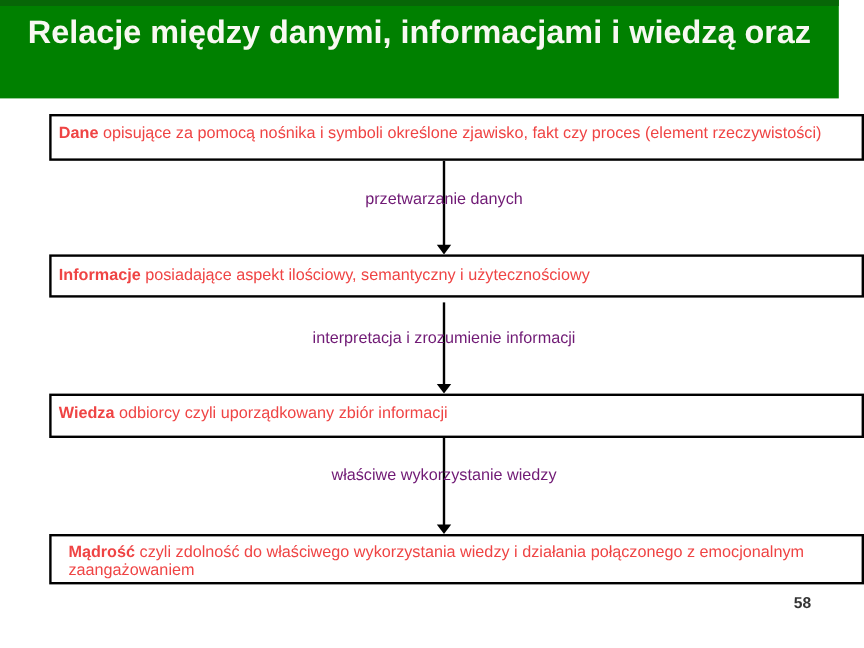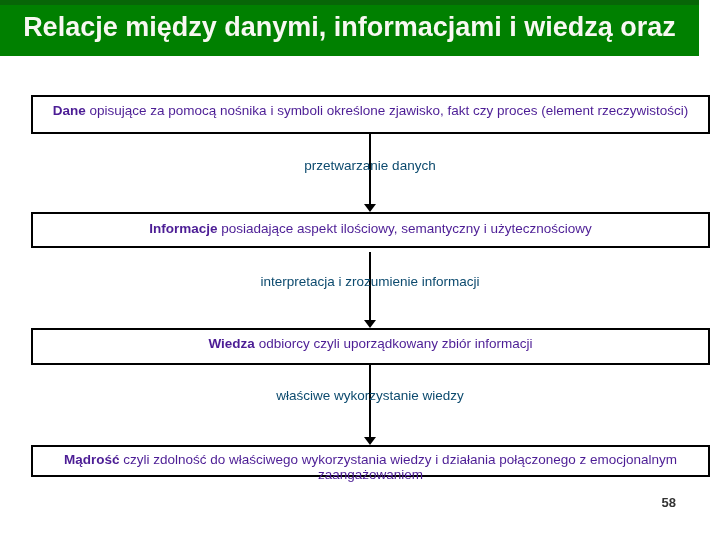--- a/index.html
+++ b/index.html
@@ -9,57 +9,56 @@
     height: 540px;
     background: #ffffff;
     font-family: "Liberation Sans", "DejaVu Sans", sans-serif;
     overflow: hidden;
   }
 
   
   .title-bar {
     position: absolute;
     left: 0; top: 0;
-    width: 699px; height: 56px;
+    width: 699px; height: 82px;
     background: #008000;
     border-top: 5px solid #076607;
     box-sizing: border-box;
     text-align: center;
   }
   .title-bar h1 {
     margin: 0;
     padding-top: 7px;
     font-size: 27px;
     font-weight: bold;
     color: #f8f8f2;
     line-height: 31px;
     letter-spacing: 0px;
   }
   .title-line { display: block; white-space: nowrap; }
 
   
   .flow-box {
     position: absolute;
-    left: 31px;
+    left: 41px;
     width: 679px;
     background: #ffffff;
     border: 2px solid #000000;
     box-sizing: border-box;
-    text-align: center;
     font-size: 13.5px;
     line-height: 15px;
-    color: #4c1d95;
+    color: #ef4444;
     z-index: 3;
   }
   .flow-box p { margin: 0; }
   .flow-box b { font-weight: bold; }
   #box-dane        { top: 95px;  height: 39px; padding: 6px 6px 0; }
   #box-informacje  { top: 212px; height: 36px; padding: 7px 6px 0; }
   #box-wiedza      { top: 328px; height: 37px; padding: 6px 6px 0; }
-  #box-madrosc     { top: 445px; height: 32px; padding: 5px 14px 0; }
+  #box-madrosc     { top: 445px; height: 42px; padding: 5px 14px 0; }
 
   
   .arrow {
     position: absolute;
     left: 362px;
     width: 16px;
     z-index: 1;
   }
   .arrow .shaft {
     position: absolute;
@@ -80,21 +79,21 @@
   #arrow-3 { top: 365px; height: 80px; }
 
   
   .arrow-label {
     position: absolute;
     left: 20px;
     width: 700px;
     text-align: center;
     font-size: 13.5px;
     line-height: 16px;
-    color: #0c4a6e;
+    color: #701a75;
     z-index: 2;
     pointer-events: none;
   }
   #label-1 { top: 158px; }
   #label-2 { top: 274px; }
   #label-3 { top: 388px; text-align: center; }
 
   
   .page-number {
     position: absolute;

